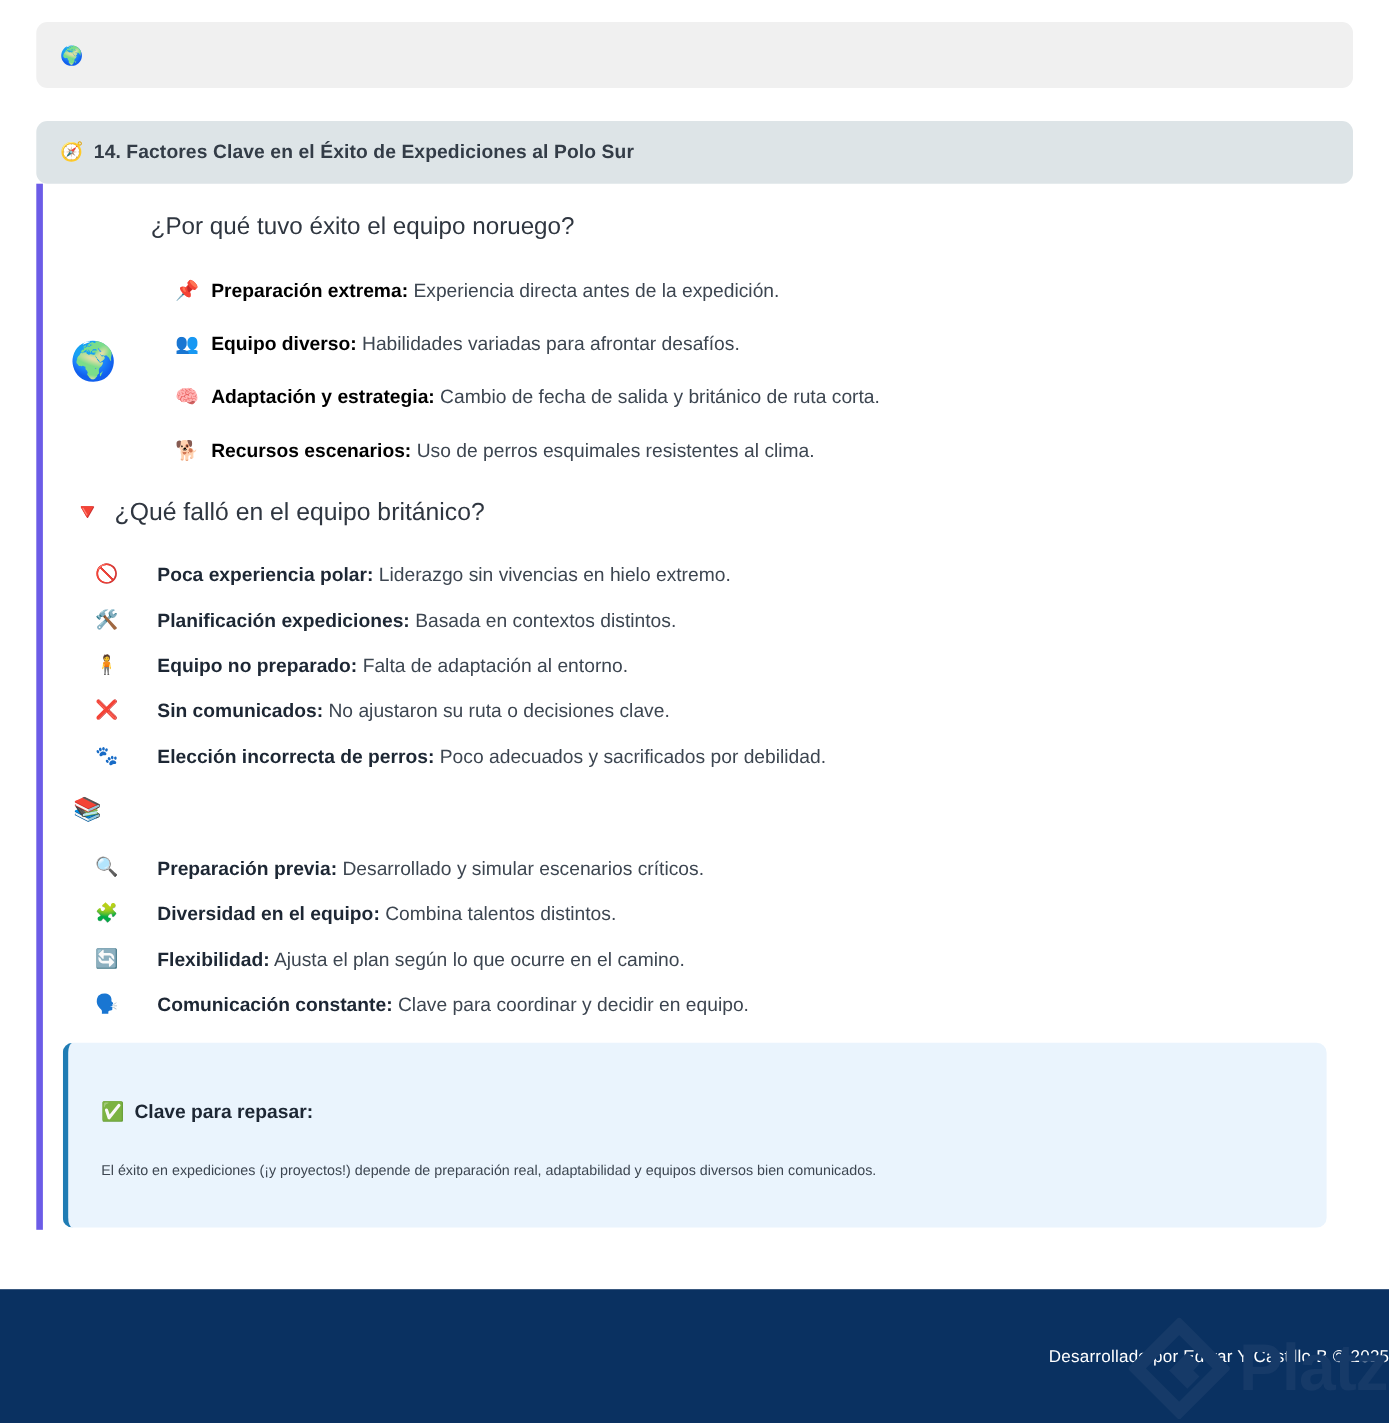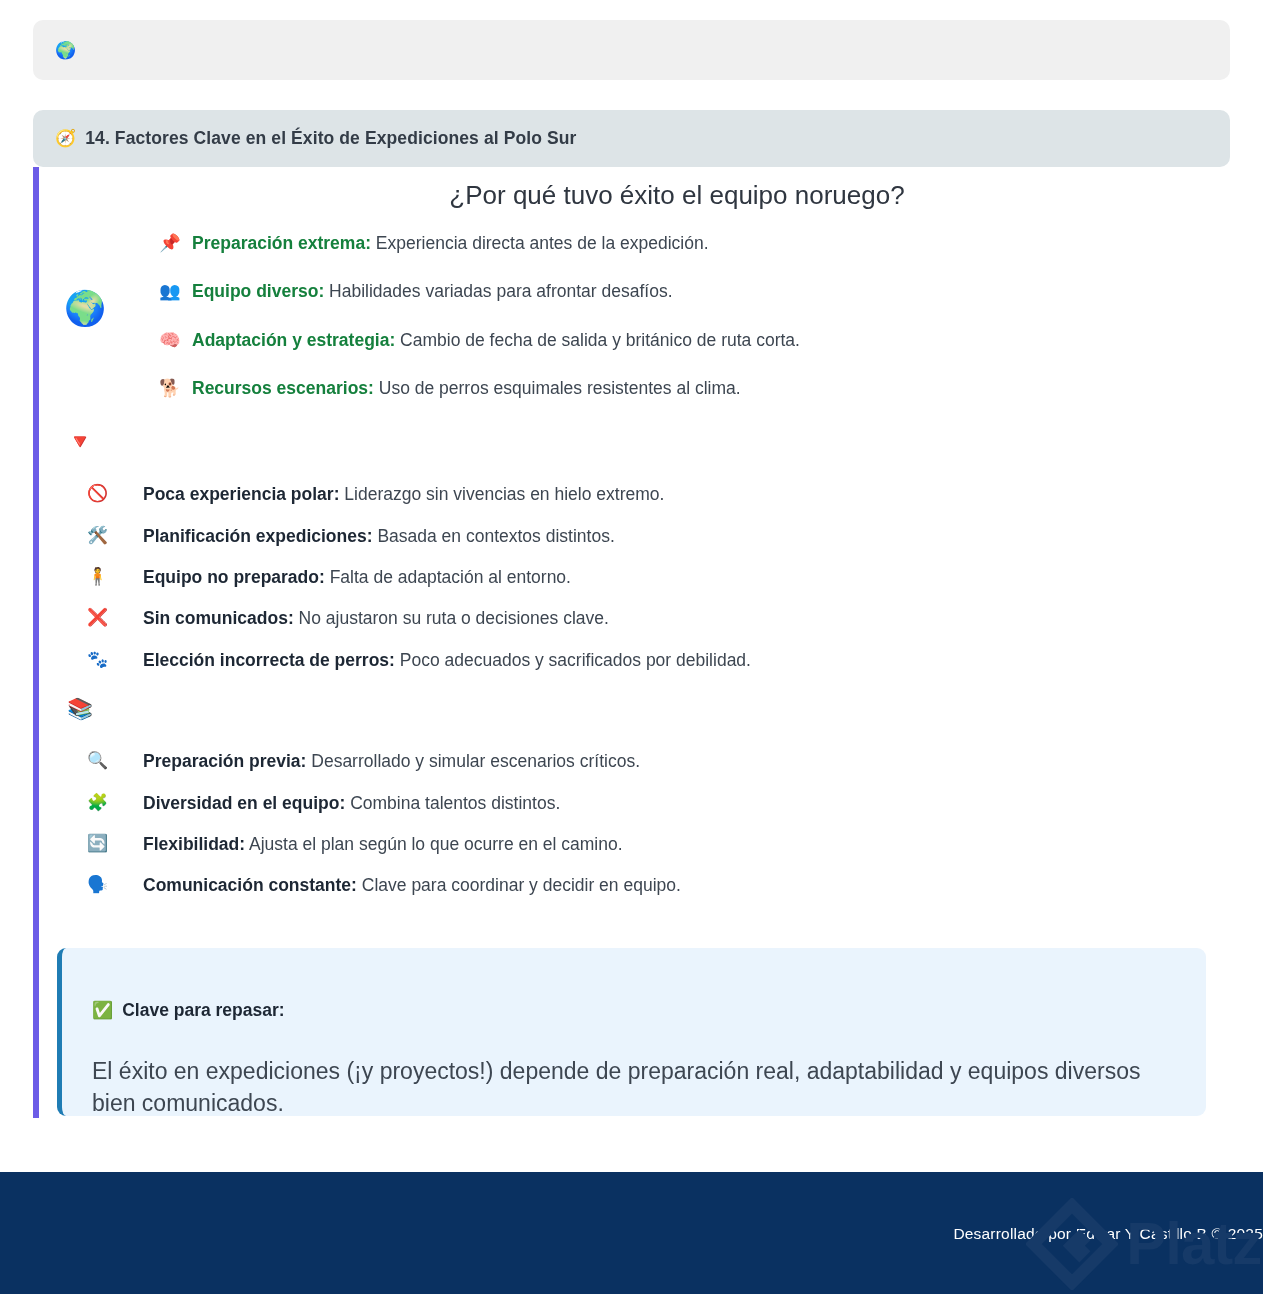--- a/index.html
+++ b/index.html
@@ -69,27 +69,26 @@
   
   .content {
     position: absolute;
     left: 39px;
     top: 167px;
     width: 1191px;
   }
 
   
   .q-title {
-    font-size: 26px;
+    font-size: 22px;
     color: #2f3640;
     font-weight: normal;
-    margin: 0;
+    margin: 13px;
     padding: 12px 0 0 85px;
     line-height: 1.3;
-    text-align: center;
   }
 
   .globe-row {
     position: relative;
     padding: 18px 0 0 0;
   }
   .globe-badge {
     position: absolute;
     left: 25px;
     top: 78px;
@@ -109,21 +108,21 @@
     margin: 0 0 23px 0;
     color: #3d4651;
   }
   .norwegian-list li .li-emoji {
     position: absolute;
     left: 0;
     top: 0px;
     font-size: 17.5px;
     line-height: 1.45;
   }
-  .norwegian-list li b { color: #15803d; text-align: right; }
+  .norwegian-list li b { color: #000000; text-align: right; }
 
   
   .sub-head {
     font-size: 22.5px;
     font-weight: normal;
     color: #2f3640;
     margin: 0;
     padding: 0 0 0 28px;
     display: flex;
     align-items: center;
@@ -182,21 +181,21 @@
     margin: 0;
     display: flex;
     align-items: center;
   }
   .callout-title .cal-emoji {
     font-size: 17px;
     margin-right: 9px;
     line-height: 1;
   }
   .callout-body {
-    font-size: 23px;
+    font-size: 13px;
     color: #3d4651;
     margin: 34px 0 0 0;
     line-height: 1.4;
   }
 
   
   .footer {
     position: absolute;
     left: 0;
     top: 1172px;
@@ -270,20 +269,21 @@
         </li>
         <li>
           <span class="li-emoji">🐕</span>
           <b>Recursos escenarios:</b><span> Uso de perros esquimales resistentes al clima.</span>
         </li>
       </ul>
     </div>
 
     <h3 class="sub-head" id="head-fail">
       <span class="head-emoji">🔻</span>
+      <span>¿Qué falló en el equipo británico?</span>
     </h3>
     <ul class="flat-list" id="fail-list">
       <li>
         <span class="li-emoji">🚫</span>
         <b>Poca experiencia polar:</b><span> Liderazgo sin vivencias en hielo extremo.</span>
       </li>
       <li>
         <span class="li-emoji">🛠️</span>
         <b>Planificación expediciones:</b><span> Basada en contextos distintos.</span>
       </li>

